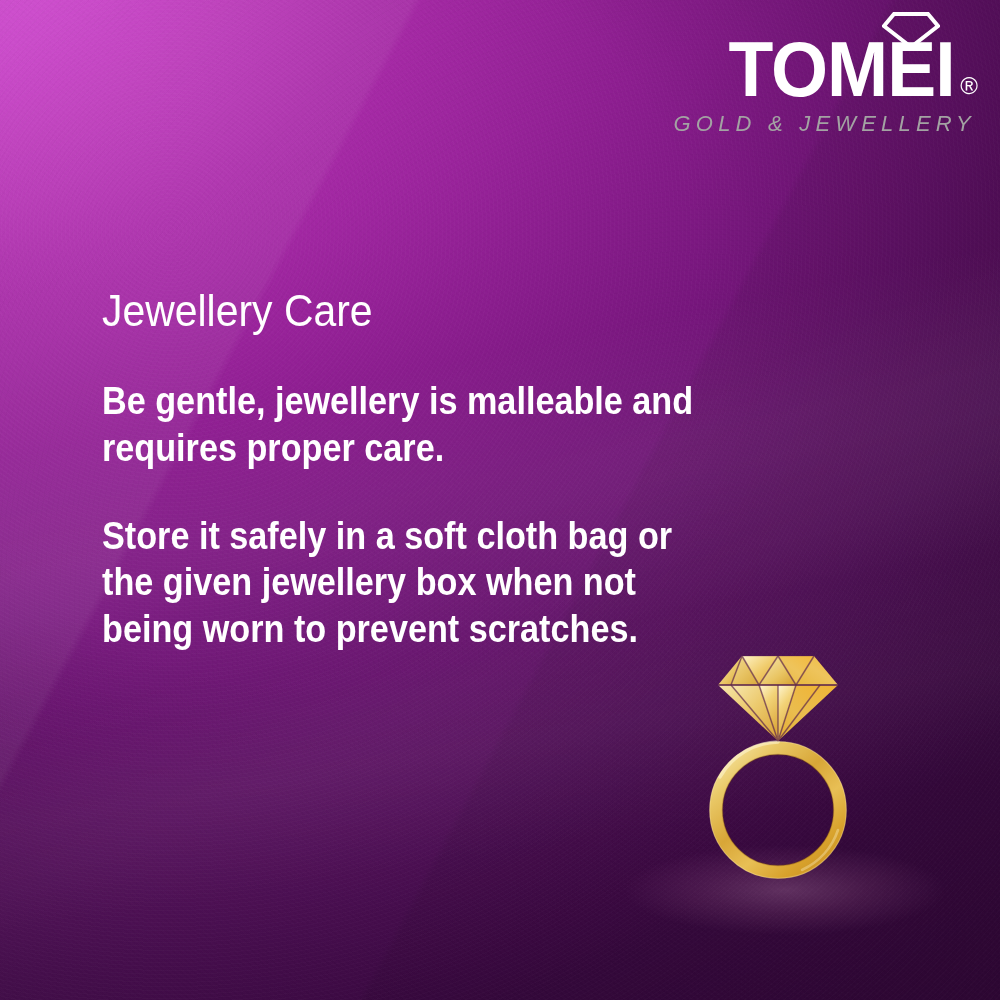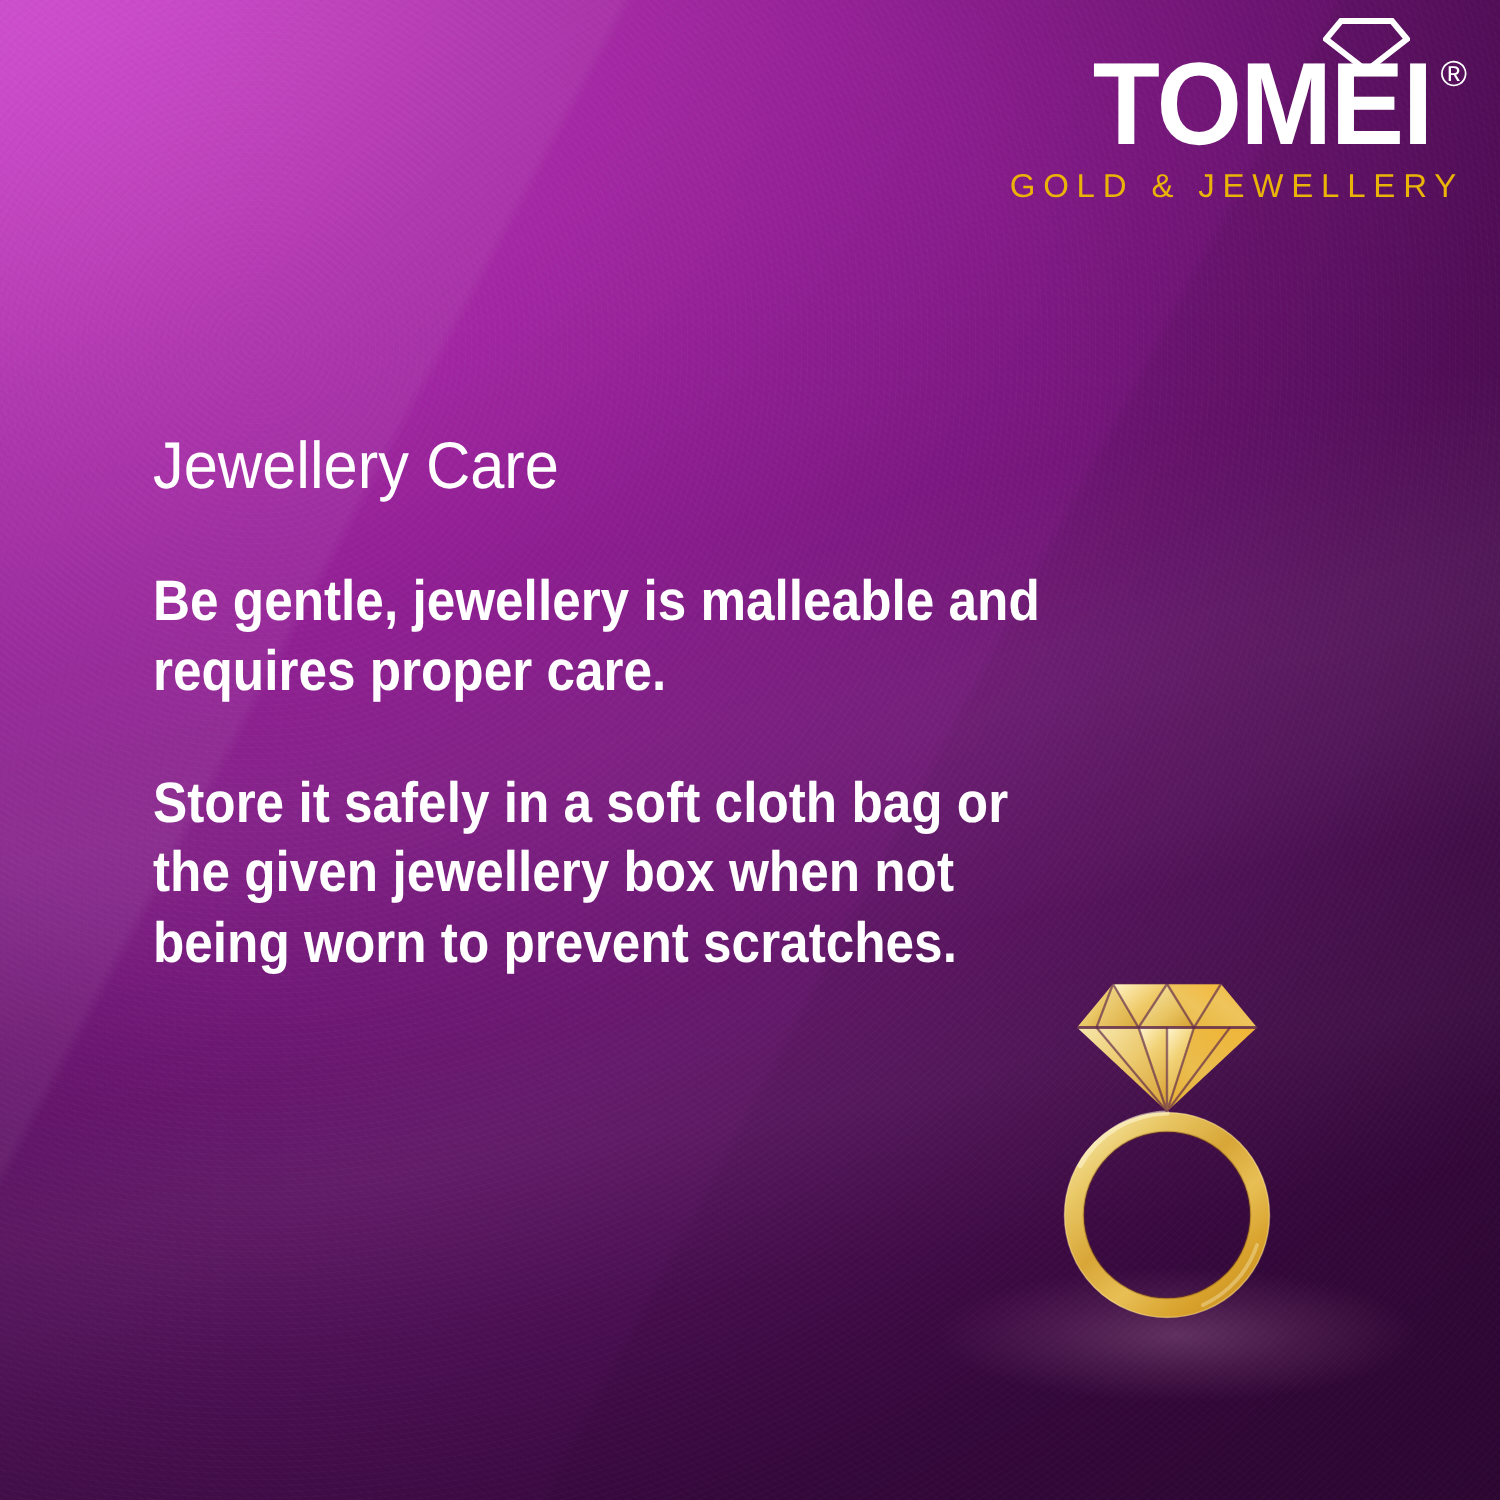--- a/index.html
+++ b/index.html
@@ -93,21 +93,21 @@
     width:330px;
     text-align:right;
   }
   .logo-diamond {
     position:absolute;
     right:38px; top:2px;
     width:58px; height:40px;
   }
   .logo-word-row {
     position:relative;
-    display:flex; align-items:flex-start;
+    display:flex; align-items:flex-end;
     justify-content:flex-end;
     padding-top:30px;
   }
   .logo-word {
     font-family:"Liberation Sans", sans-serif;
     font-weight:bold;
     font-size:78px;
     line-height:0.82;
     letter-spacing:-1px;
     color:#ffffff;
@@ -122,23 +122,24 @@
     margin-left:6px;
     margin-bottom:4px;
     font-family:"Liberation Sans", sans-serif;
   }
   .logo-tag {
     margin-top:9px;
     font-family:"Liberation Sans", sans-serif;
     font-size:22px;
     font-weight:normal;
     letter-spacing:5.2px;
-    color:#eab308;
+    color:#a3a3a3;
     white-space:nowrap;
     padding-right:2px;
+    font-style:italic;
   }
 
   
   .copy {
     position:absolute;
     left:102px; top:288px;
     width:620px;
   }
   .headline {
     font-family:"Liberation Sans", sans-serif;

